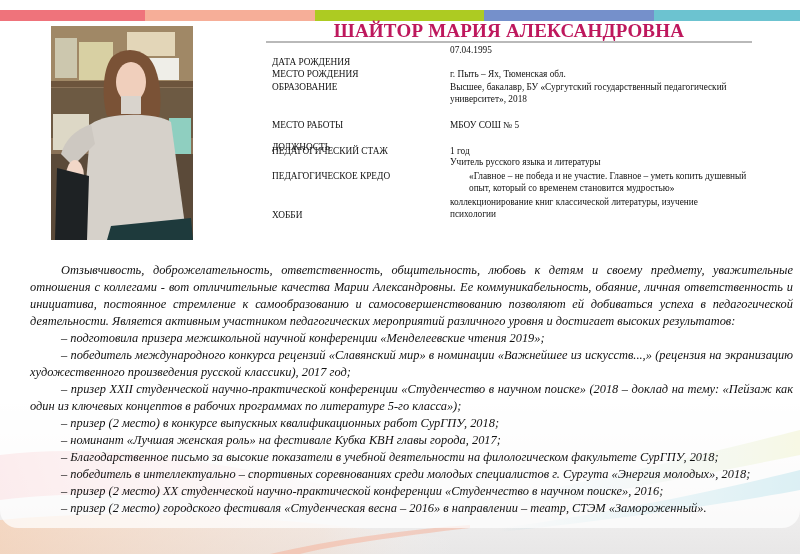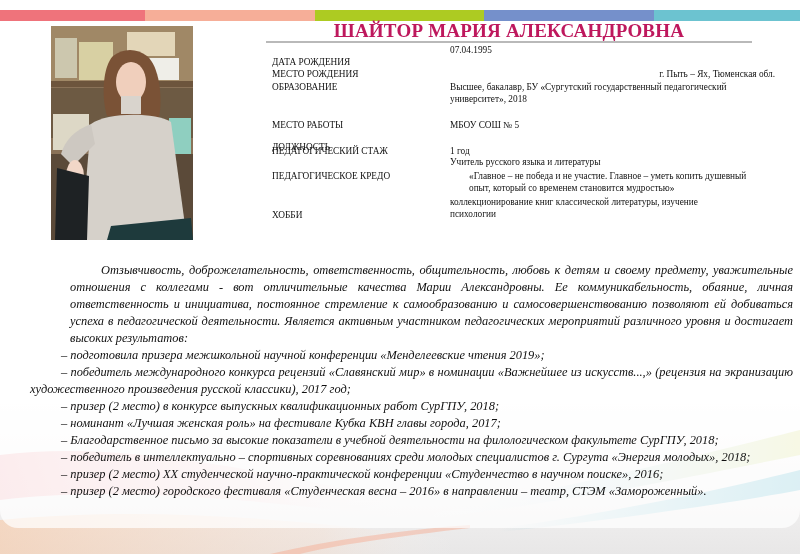--- a/index.html
+++ b/index.html
@@ -45,21 +45,21 @@
     position: absolute; font-size: 9.3px; font-weight: normal; line-height: 11.5px; color: #111;
   }
   .info-label { left: 272px; width: 170px; }
   .info-value { left: 450px; width: 325px; }
 
   .body-text {
     position: absolute; left: 30px; top: 262px; width: 763px;
     font-size: 12.4px; font-style: italic; line-height: 17px; color: #111;
     text-align: justify;
   }
-  .body-text .intro { text-indent: 31px; margin-left: 40px; }
+  .body-text .intro { text-indent: 31px; }
   .body-text ul { list-style: none; font-style: italic; }
   .body-text li { padding-left: 31px; text-align: justify; }
   .body-text li.wrap { padding-left: 0; text-indent: 31px; }
 </style>
 </head>
 <body>
 
 <div class="page-bg"></div>
 
 <svg class="swoosh" viewBox="0 0 800 554" preserveAspectRatio="none">
@@ -125,21 +125,21 @@
   </svg>
 </div>
 
 <div class="name">ШАЙТОР МАРИЯ АЛЕКСАНДРОВНА</div>
 <div class="divider"></div>
 
 <div class="info-label" style="top:57px;">ДАТА РОЖДЕНИЯ</div>
 <div class="info-value" style="top:45px;">07.04.1995</div>
 
 <div class="info-label" style="top:69px;">МЕСТО РОЖДЕНИЯ</div>
-<div class="info-value" style="top:69px;text-align:right;">г. Пыть – Ях, Тюменская обл.</div>
+<div class="info-value" style="top:69px;">г. Пыть – Ях, Тюменская обл.</div>
 
 <div class="info-label" style="top:82px;">ОБРАЗОВАНИЕ</div>
 <div class="info-value" style="top:82px;width:310px;">Высшее, бакалавр, БУ «Сургутский государственный педагогический университет», 2018</div>
 
 <div class="info-label" style="top:120px;">МЕСТО РАБОТЫ</div>
 <div class="info-value" style="top:120px;">МБОУ СОШ № 5</div>
 
 <div class="info-label" style="top:129px;margin-top:13px;">ДОЛЖНОСТЬ</div>
 <div class="info-value" style="top:133px;margin-top:24px;">Учитель русского языка и литературы</div>
 
@@ -150,20 +150,21 @@
 <div class="info-value" style="top:171px;width:300px;margin-left:19px;">«Главное – не победа и не участие. Главное – уметь копить душевный опыт, который со временем становится мудростью»</div>
 
 <div class="info-label" style="top:210px;">ХОББИ</div>
 <div class="info-value" style="top:197px;width:290px;">коллекционирование книг классической литературы, изучение психологии</div>
 
 <div class="body-text">
   <p class="intro">Отзывчивость, доброжелательность, ответственность, общительность, любовь к детям и своему предмету, уважительные отношения с коллегами - вот отличительные качества Марии Александровны. Ее коммуникабельность, обаяние, личная ответственность и инициатива, постоянное стремление к самообразованию и самосовершенствованию  позволяют ей добиваться успеха в педагогической деятельности. Является активным участником педагогических мероприятий различного уровня и достигает высоких результатов:</p>
   <ul>
     <li>– подготовила призера межшкольной научной конференции «Менделеевские чтения 2019»;</li>
     <li class="wrap">– победитель международного конкурса рецензий «Славянский мир» в номинации «Важнейшее из искусств...,» (рецензия на экранизацию художественного произведения русской классики), 2017 год;</li>
+    <li class="wrap">– призер XXII студенческой научно-практической конференции «Студенчество в научном поиске» (2018 – доклад на тему: «Пейзаж как один из ключевых концептов в рабочих программах по литературе 5-го класса»);</li>
     <li>– призер (2 место) в конкурсе выпускных квалификационных работ СурГПУ, 2018;</li>
     <li>– номинант «Лучшая женская роль» на фестивале Кубка КВН главы города, 2017;</li>
     <li>– Благодарственное письмо за высокие показатели в учебной деятельности на филологическом факультете СурГПУ, 2018;</li>
     <li>– победитель в интеллектуально – спортивных соревнованиях среди молодых специалистов г. Сургута «Энергия молодых», 2018;</li>
     <li>– призер (2 место) XX студенческой научно-практической конференции «Студенчество в научном поиске», 2016;</li>
     <li>– призер (2 место) городского фестиваля «Студенческая весна – 2016» в направлении – театр, СТЭМ «Замороженный».</li>
   </ul>
 </div>
 
 </body></html>

